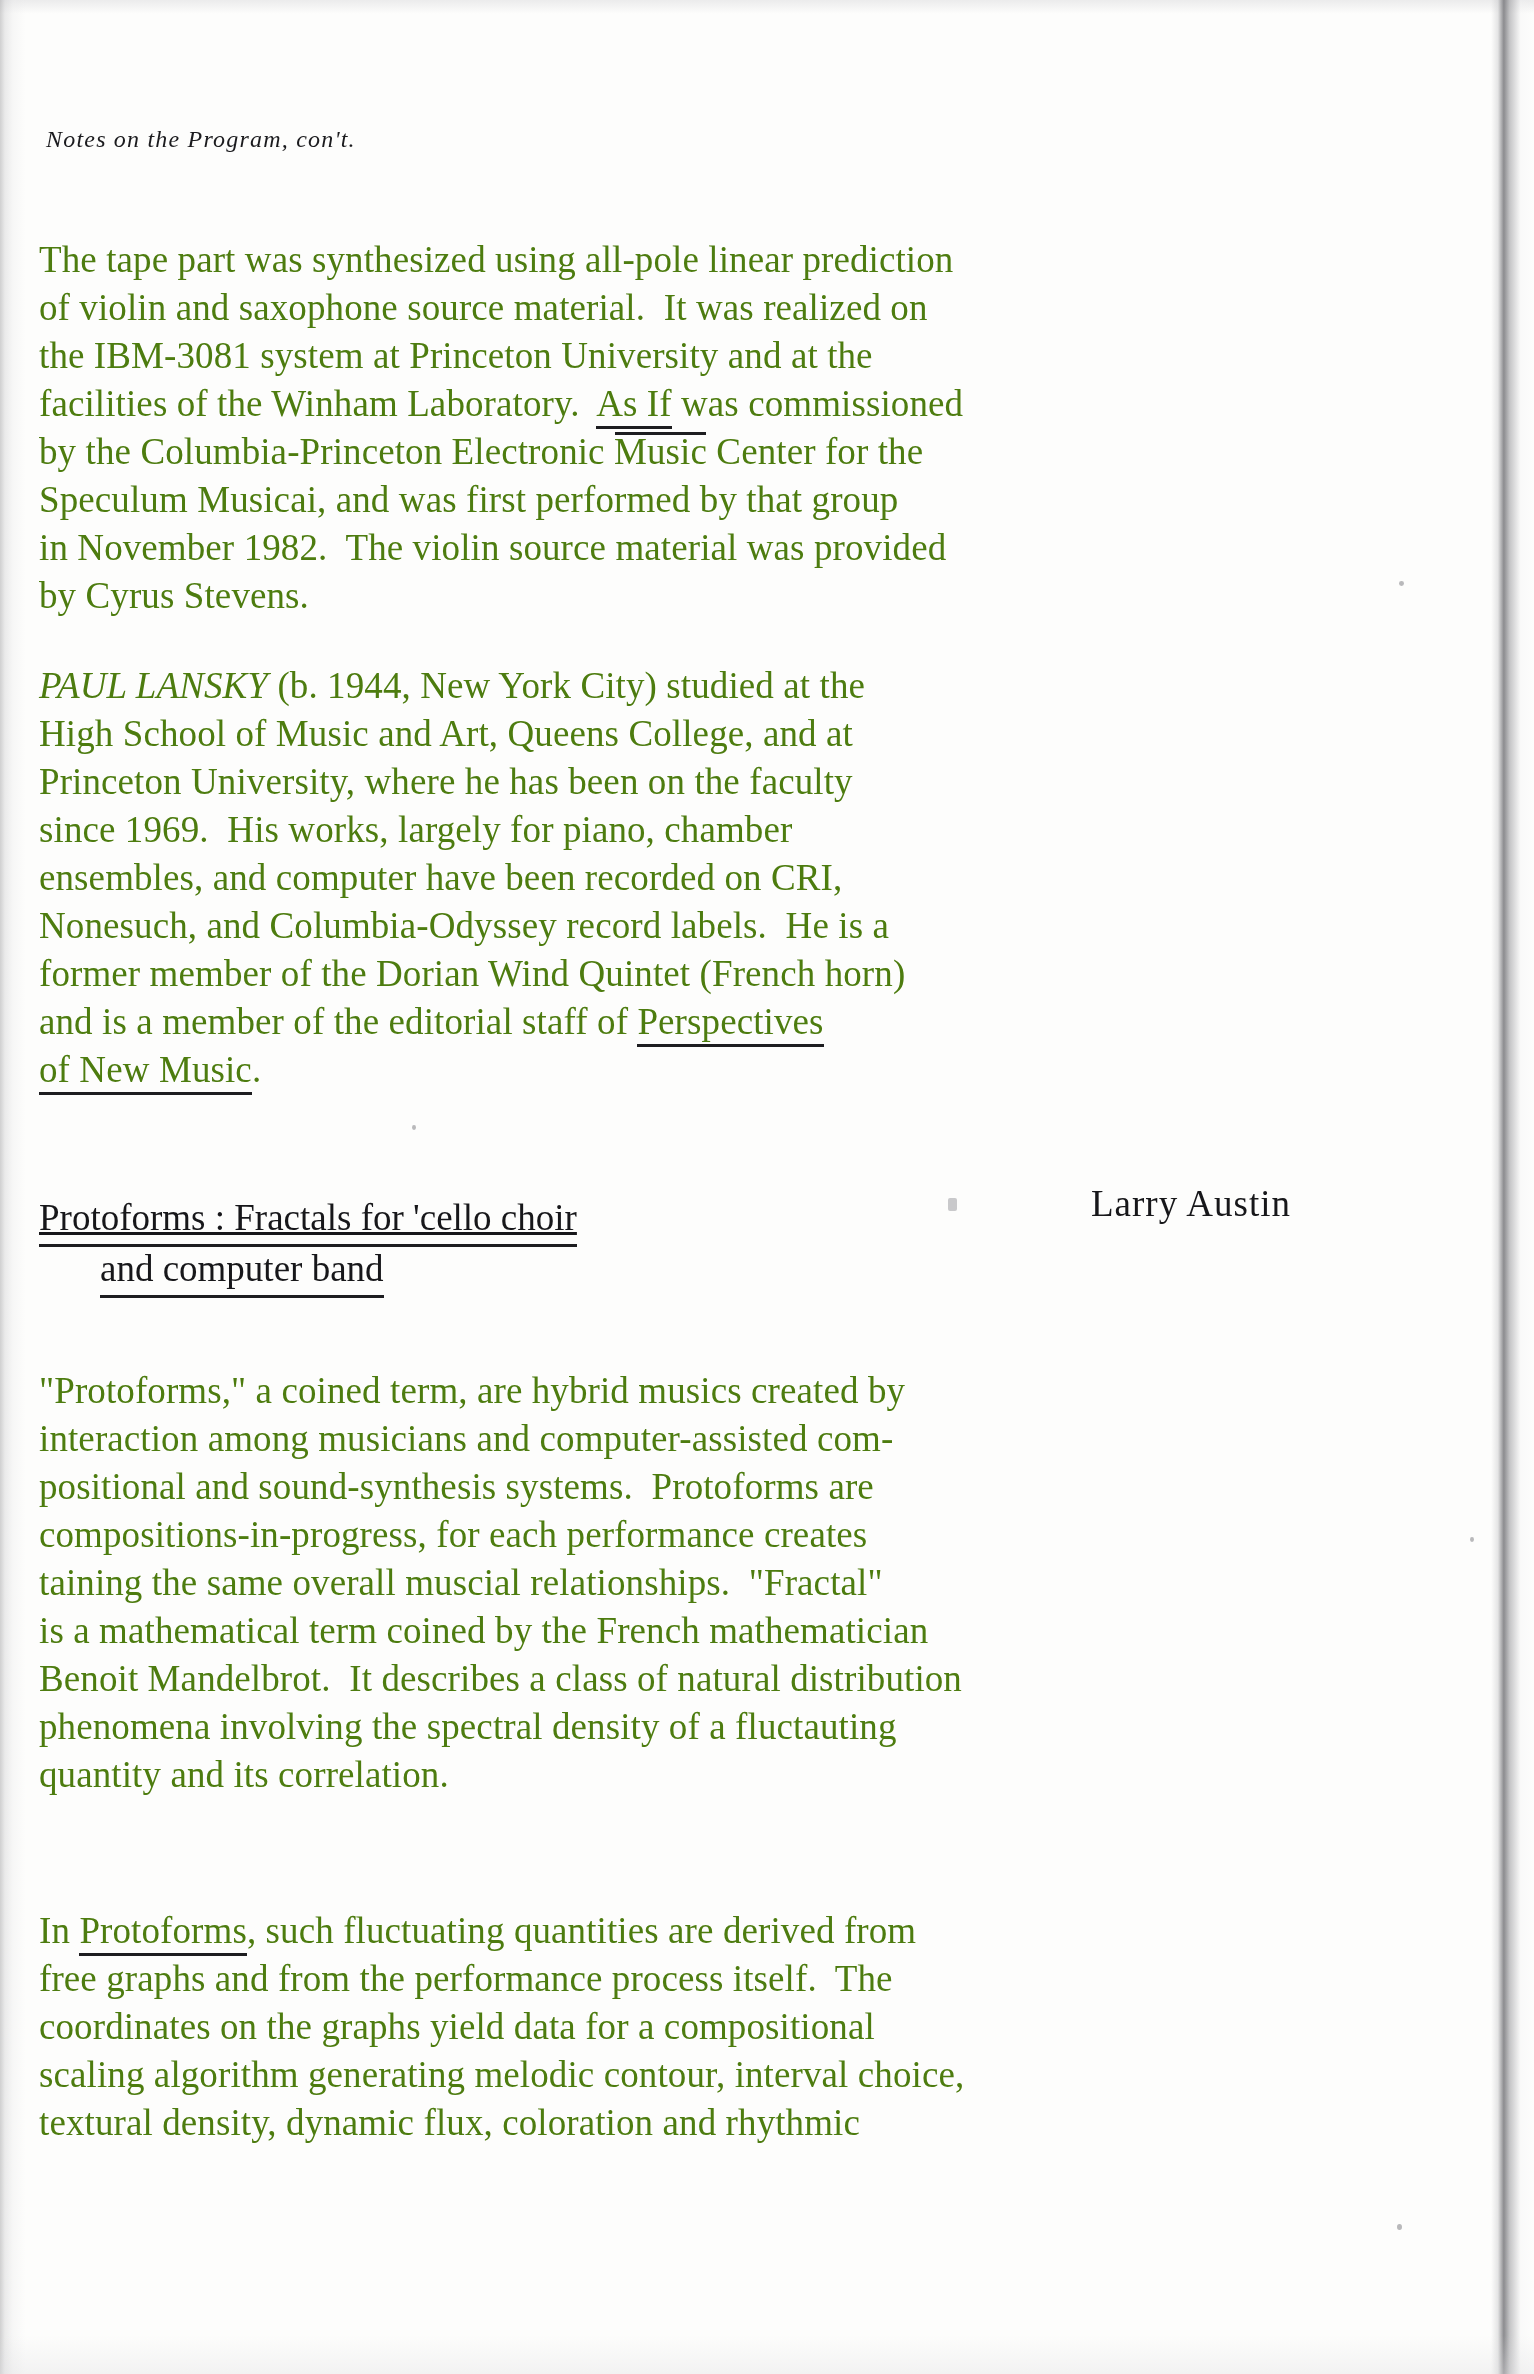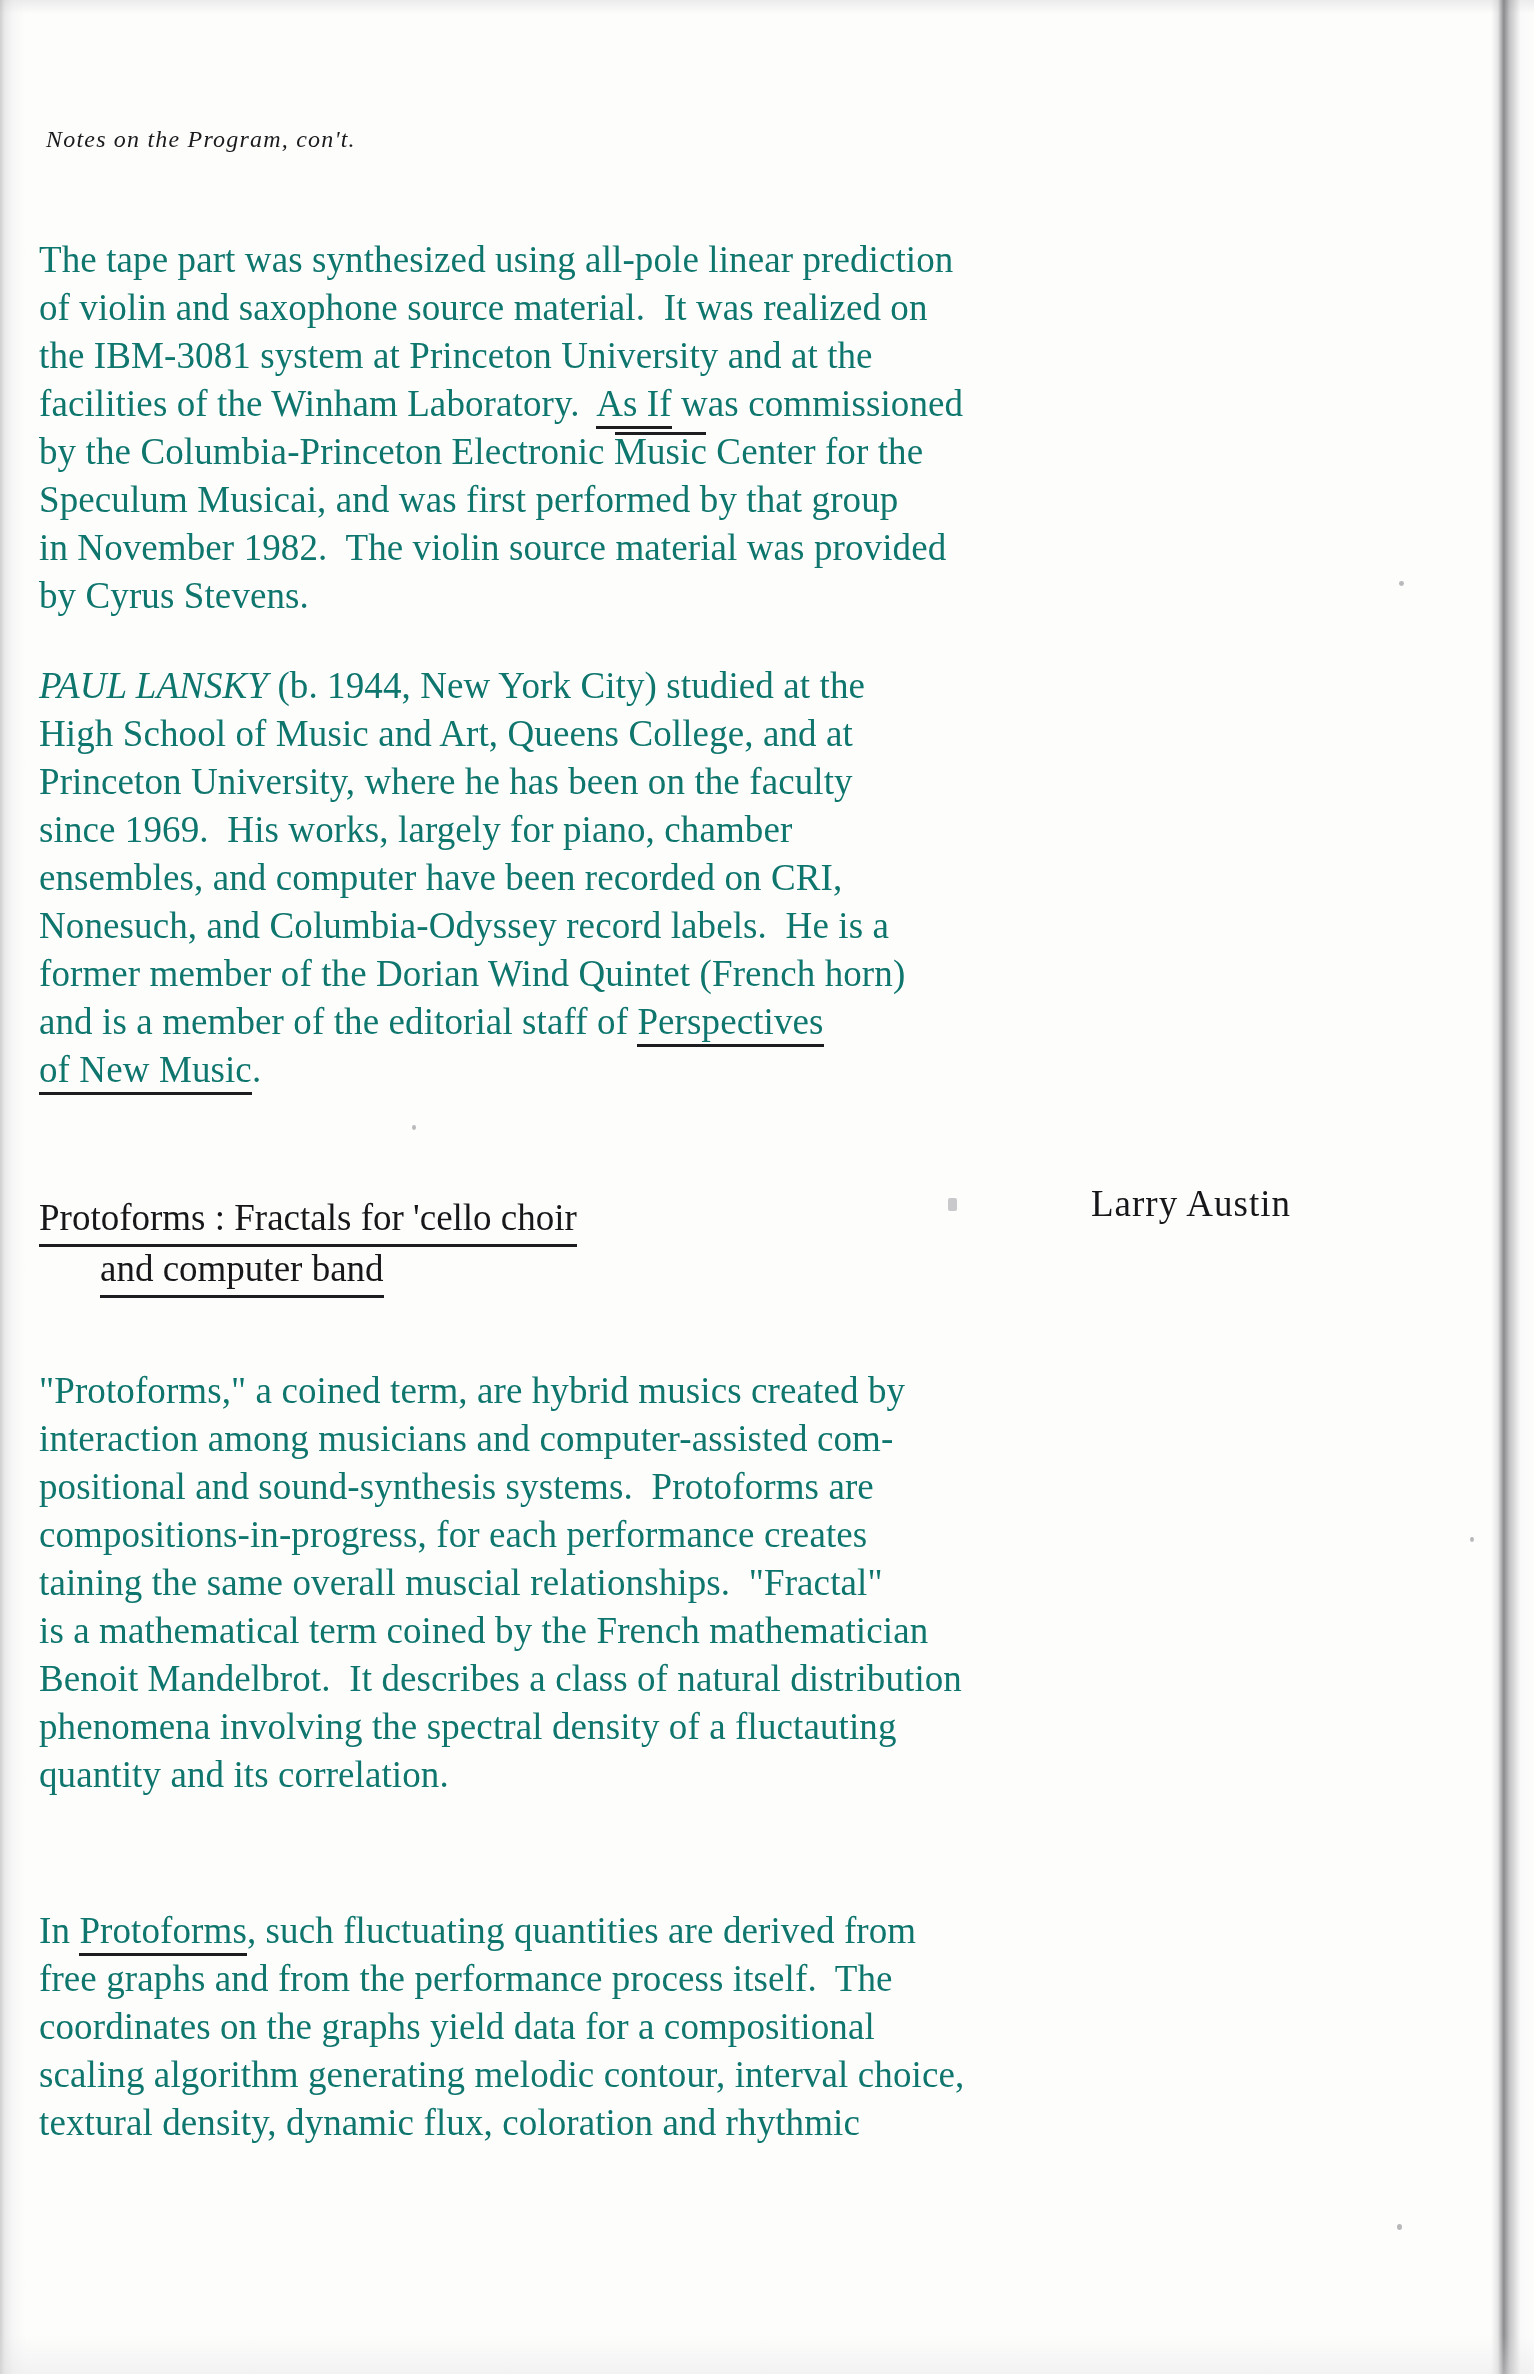--- a/index.html
+++ b/index.html
@@ -91,21 +91,21 @@
   .block {
     position: absolute;
     left: 39px;
     width: 1458px;
   }
 
   .block .ln {
     font-size: 37px;
     line-height: 48px;
     white-space: pre;
-    color: #0f766e;
+    color: #4d7c0f;
     letter-spacing: 0.1px;
   }
 
   
   .u {
     position: relative;
     white-space: pre;
     margin-top: 14px;
   }
   .u::after {
@@ -140,20 +140,21 @@
     position: absolute;
     left: 39px;
     width: 1458px;
     font-size: 37px;
     line-height: 47px;
   }
   .title-main {
     position: absolute;
     left: 0;
     white-space: pre;
+    text-decoration: underline;
   }
   .composer {
     position: absolute;
     left: 1052px;
     white-space: pre;
     letter-spacing: 1px;
   }
   .title-cont {
     position: absolute;
     left: 61px;

